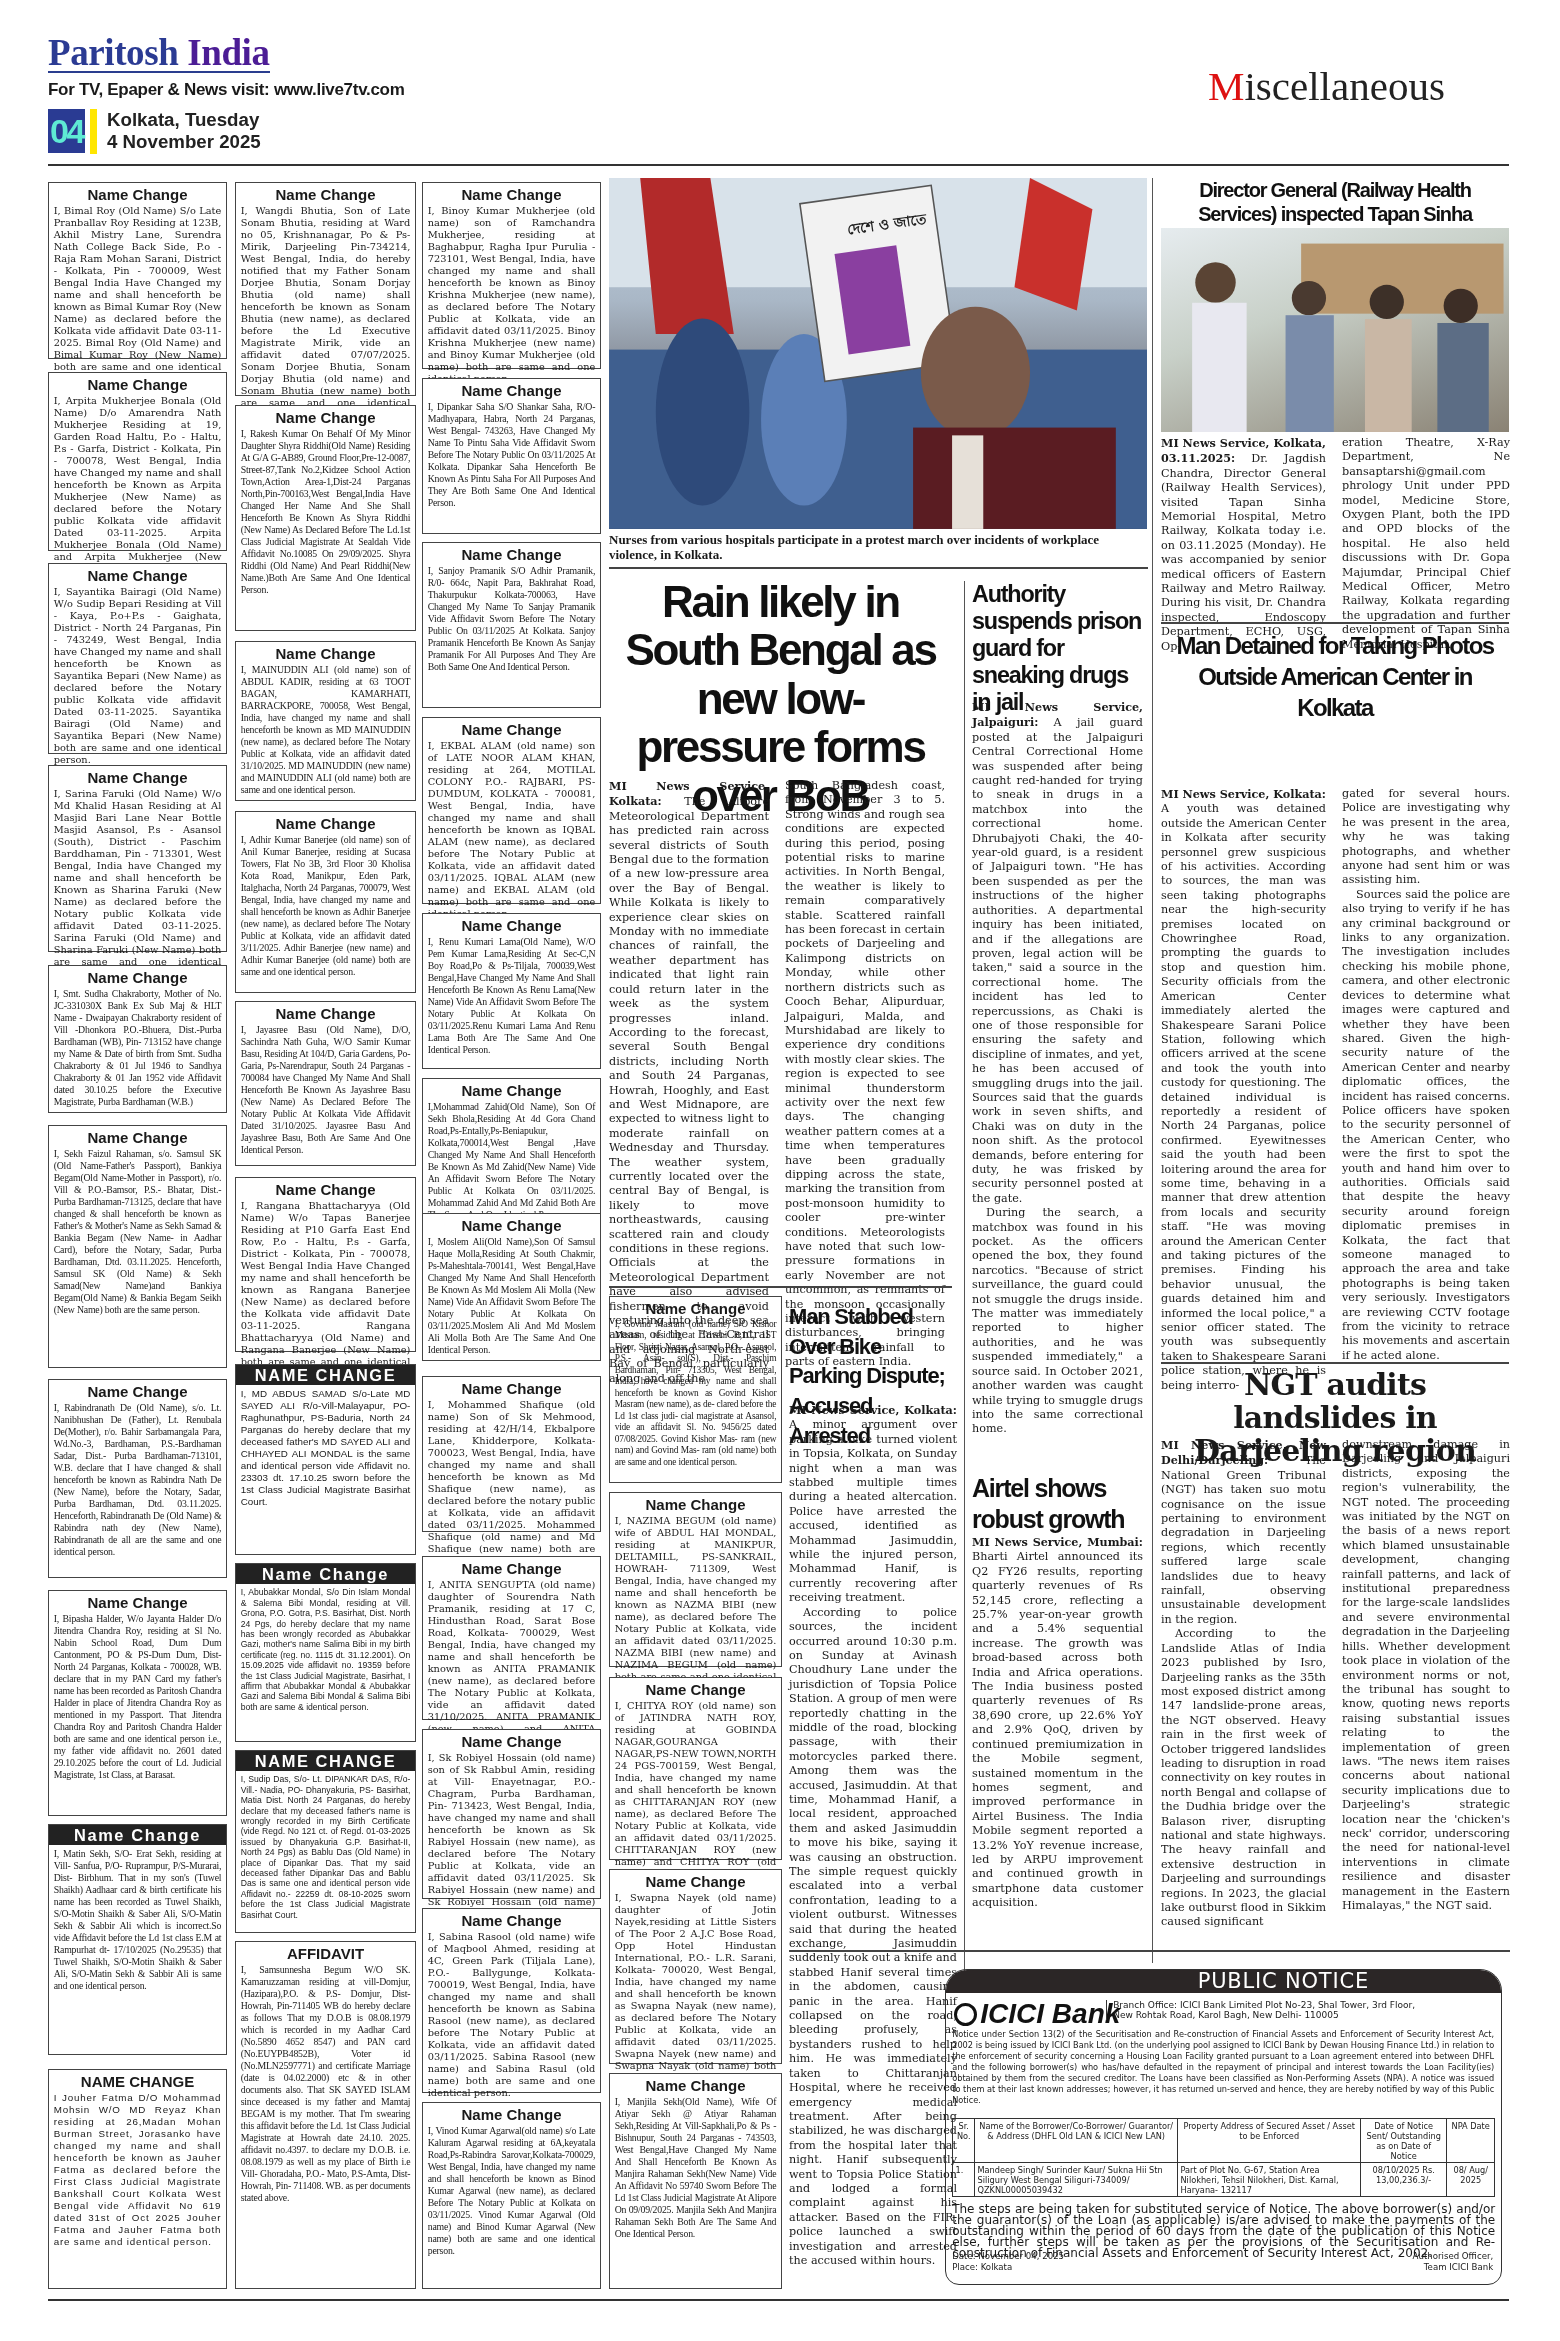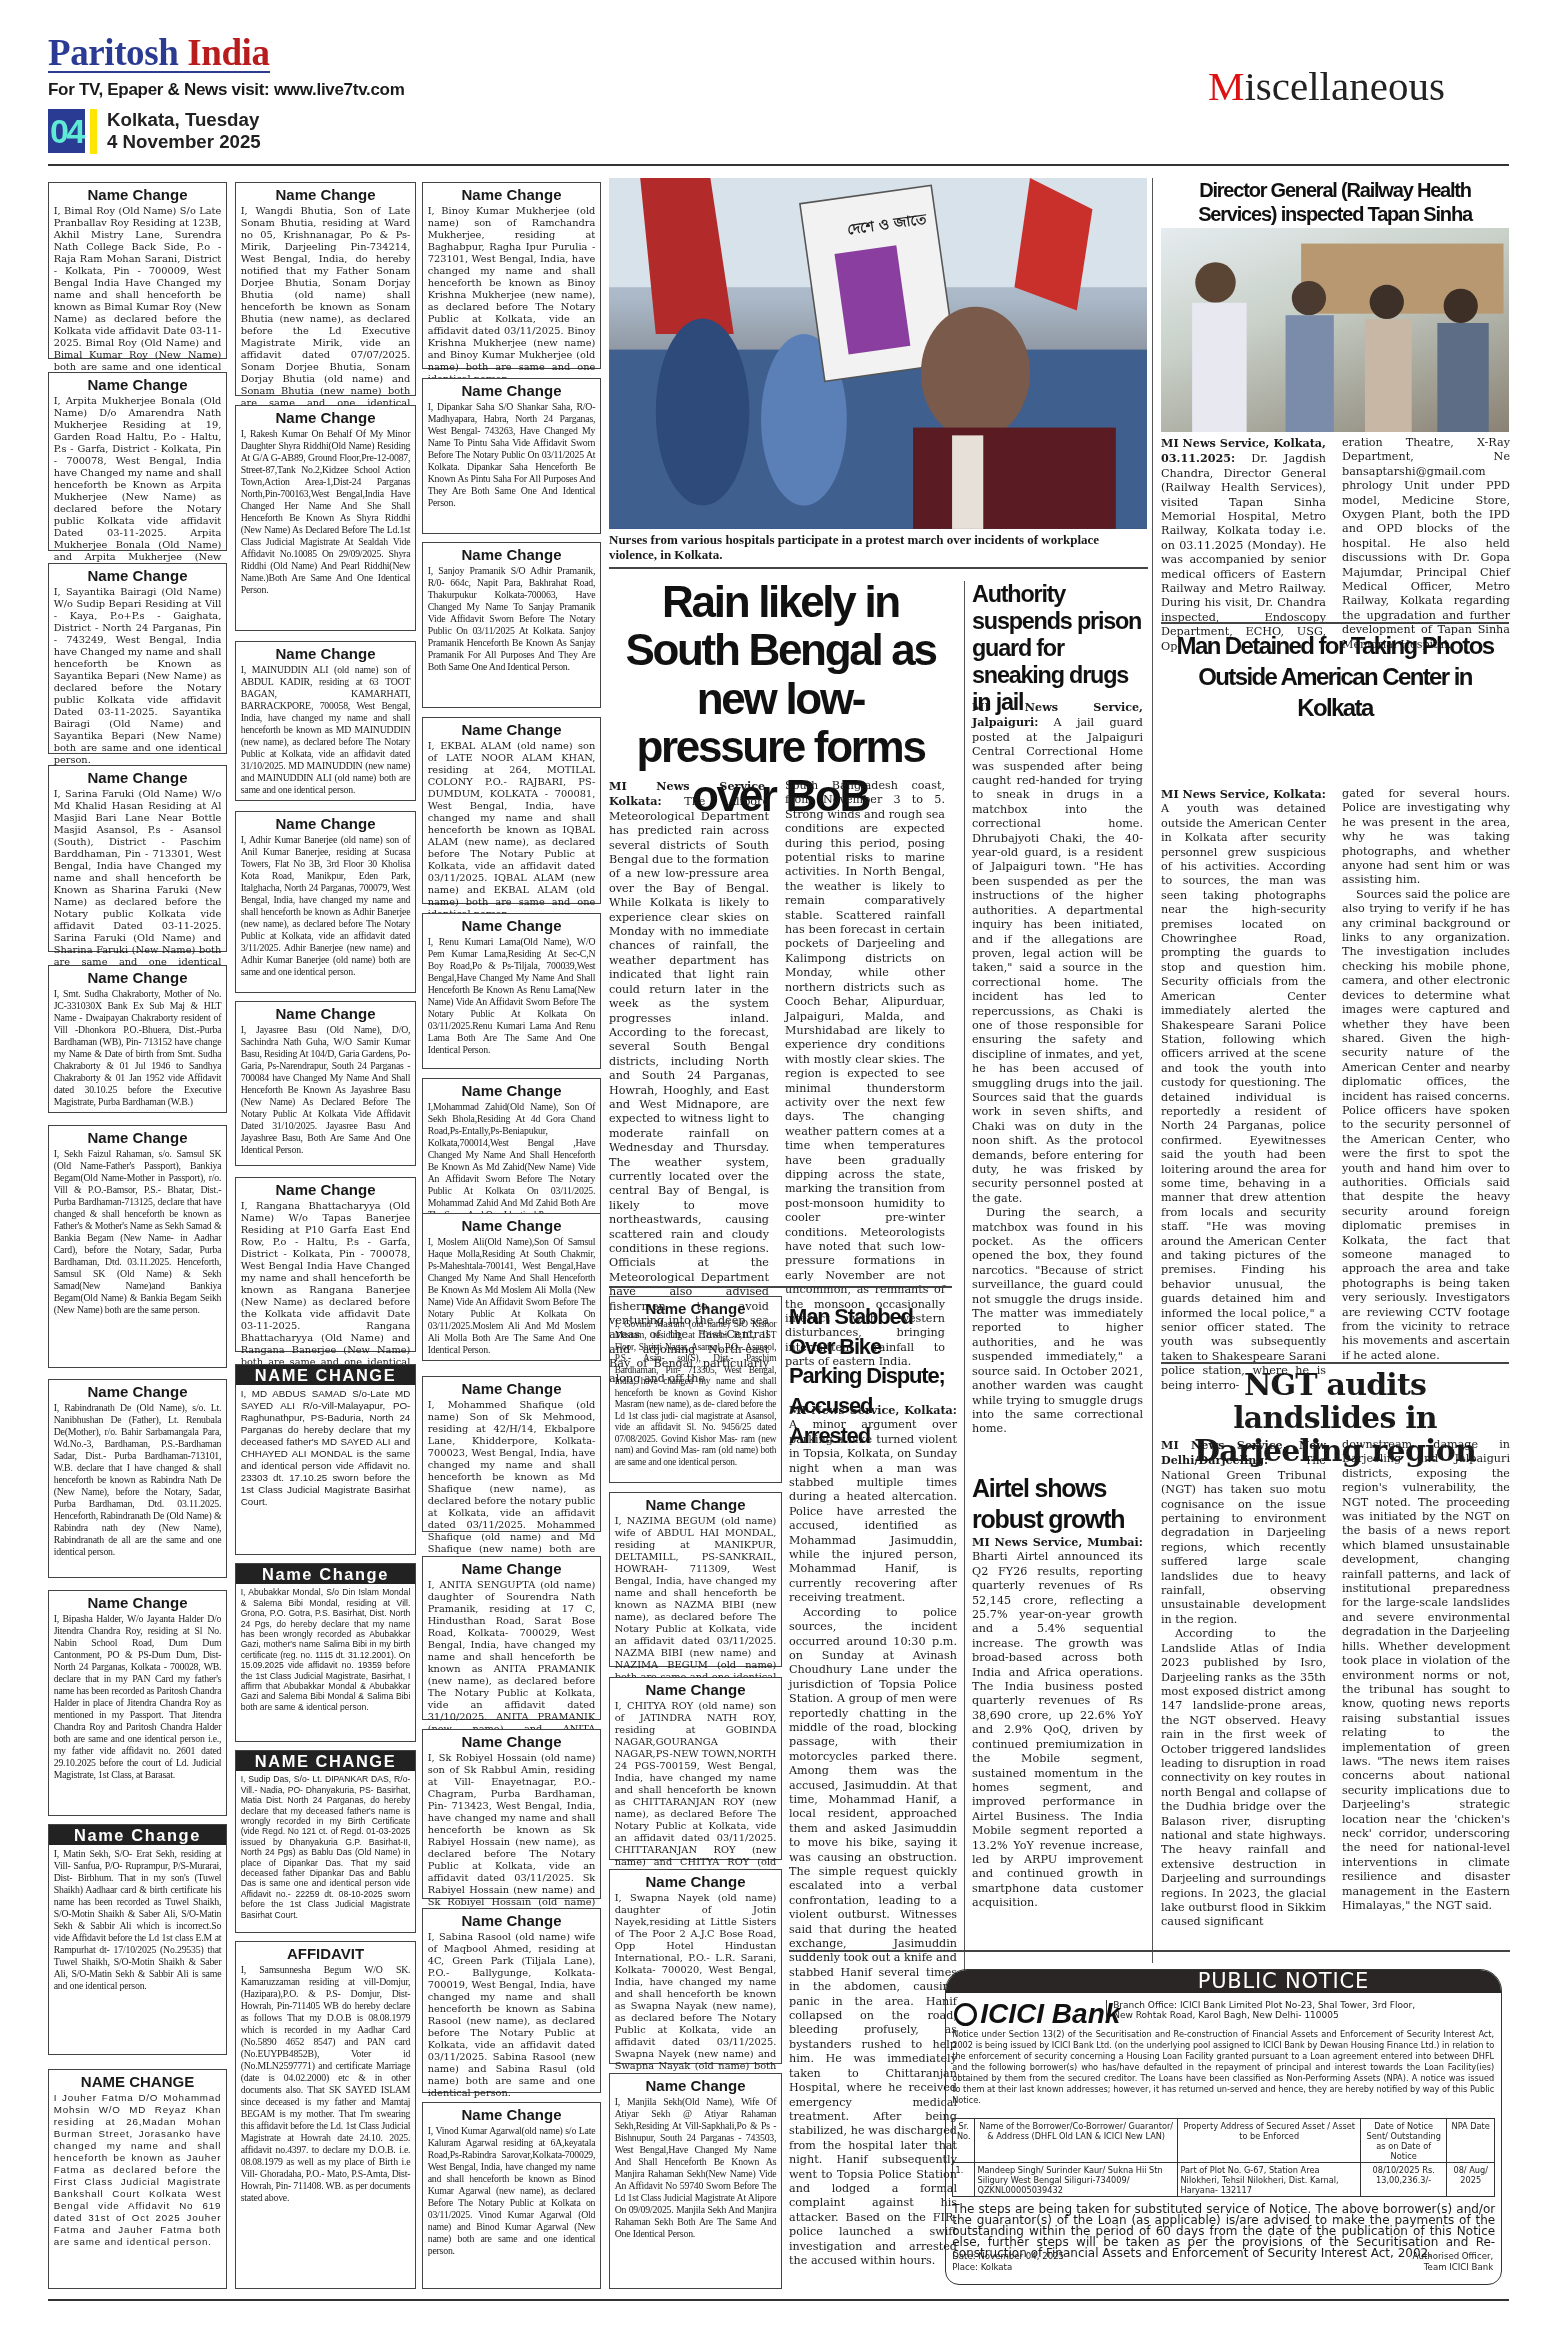--- a/index.html
+++ b/index.html
@@ -1,21 +1,21 @@
 <!DOCTYPE html>
 <html style="font-size:12.5px"><head>
 <meta charset="utf-8">
 <style>
   *{box-sizing:border-box;margin:0;padding:0}
   body{width:1560px;height:2342px;background:#fff;font-family:"DejaVu Serif",serif;color:#1a1a1a;position:relative;overflow:hidden}
   .abs{position:absolute}
   
   #mast-title{left:48px;top:34px;font-family:"Liberation Serif",serif;font-weight:bold;font-size:37px;letter-spacing:-0.4px;border-bottom:2.3px solid #2a3d8f;padding-bottom:0;line-height:37px}
   #mast-title .m1{color:#2b3b93}
-  #mast-title .m2{color:#b91c1c}
+  #mast-title .m2{color:#4c1d95}
   #mast-tag{left:48px;top:80px;font-family:"Liberation Sans",sans-serif;font-weight:bold;font-size:17px;letter-spacing:-0.3px}
   #page-num{left:48px;top:109px;width:37px;height:44px;background:#2a3b93;color:#5eead4;font-family:"Liberation Sans",sans-serif;font-weight:bold;font-size:34px;line-height:44px;text-align:center;letter-spacing:-2.3px}
   #page-bar{left:90px;top:109px;width:7px;height:45px;background:#ffe600}
   #dateline{left:107px;top:109px;font-family:"Liberation Sans",sans-serif;font-weight:bold;font-size:18.7px;line-height:22px;color:#222}
   #section-title{left:1208px;top:62px;font-family:"Liberation Serif",serif;font-size:41px;color:#222}
   #section-title .cap{color:#d11}
   #top-rule{left:48px;top:164px;width:1461px;height:1.6px;background:#333}
   #bottom-rule{left:48px;top:2299px;width:1461px;height:1.6px;background:#333}
 
   

